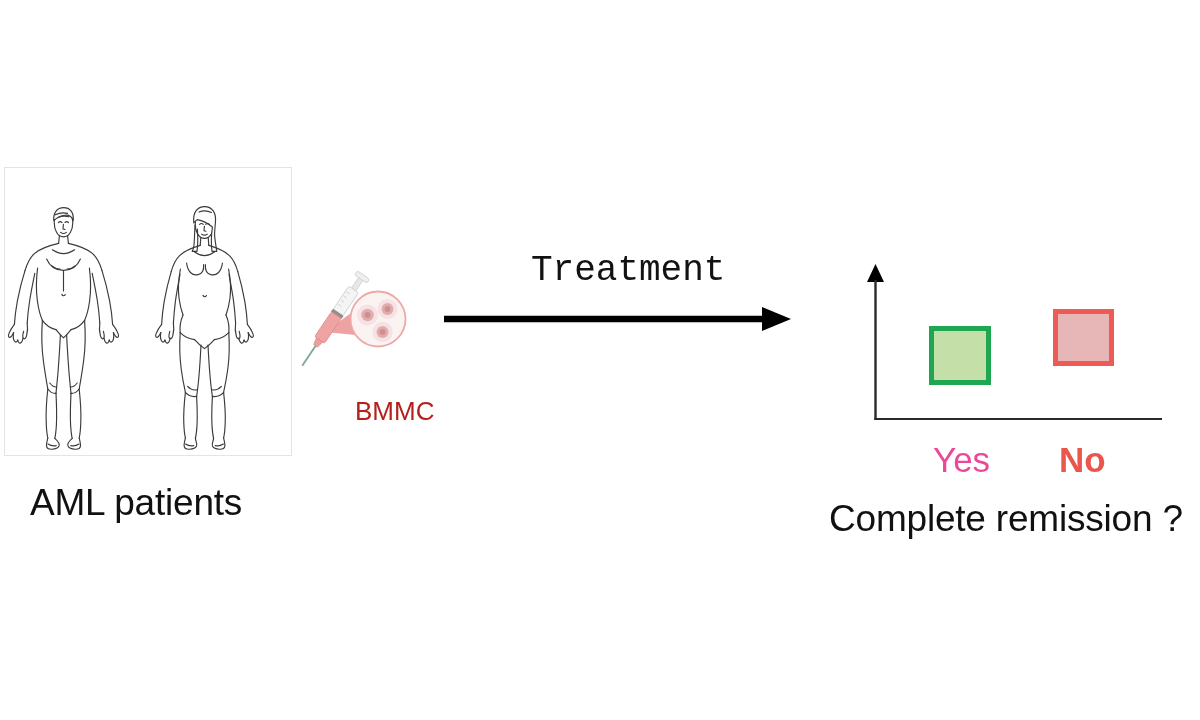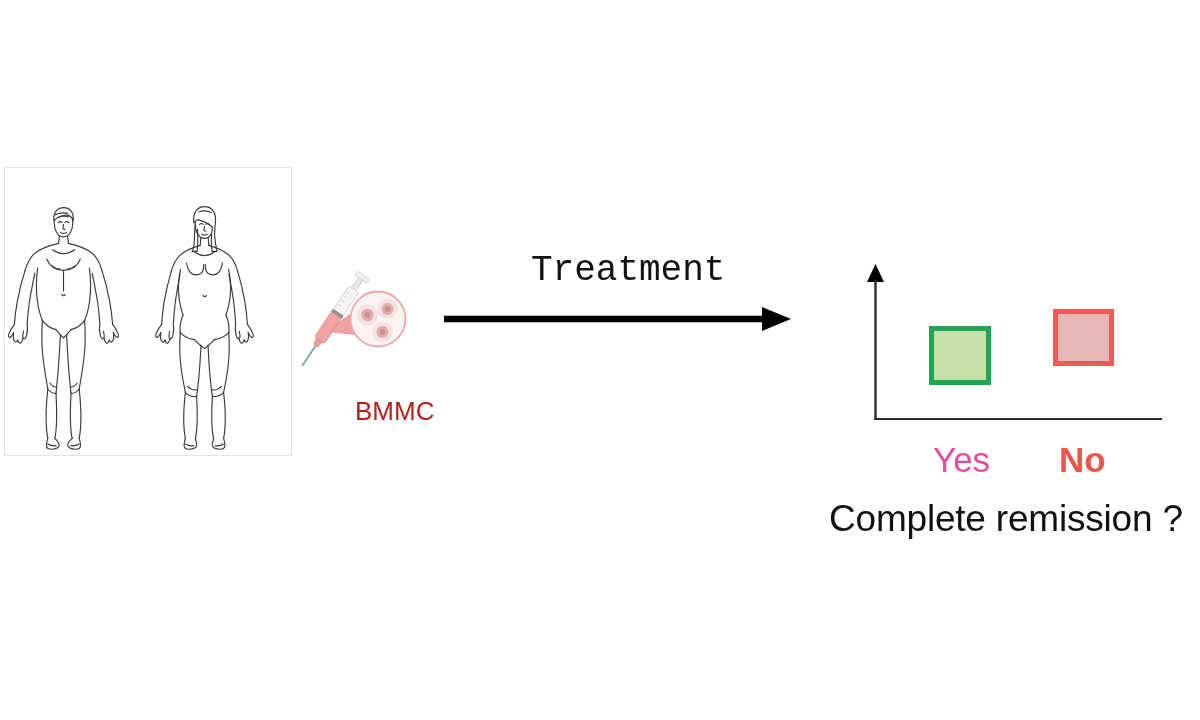--- a/index.html
+++ b/index.html
@@ -303,20 +303,21 @@
           <path d="M217.4 219.4 C214.6 222.4 211.4 223.4 208.2 222.8"></path>
           <path d="M219.6 225.4 C220.8 236.0 221.6 247.0 221.2 256.0 C221.0 262.6 220.4 267.6 219.6 271.0"></path>
           <path d="M208.4 229.4 C207.8 240.0 207.6 251.0 208.0 258.6 C208.4 264.8 209.0 268.8 209.6 271.4"></path>
           <path d="M219.6 271.0 C220.4 274.4 221.2 277.4 220.8 279.4 C220.4 281.6 218.4 282.4 215.4 282.2 C212.0 282.0 209.4 281.0 208.4 279.0 C207.6 277.2 209.2 274.4 209.6 271.4"></path>
           <path d="M219.4 277.0 C217.0 278.6 214.0 279.2 211.2 278.6"></path>
         </g>
       </g>
     </svg>
   </div>
 
+  <div class="patients-caption">AML patients</div>
 
   <div class="sample-cluster">
     <svg width="120" height="122" viewBox="0 0 120 122" xmlns="http://www.w3.org/2000/svg">
 
       <g>
         <path d="M33 70 L74 40 L74 74 Z" fill="#EE9A9A" opacity="0.92"></path>
       </g>
 
       <g transform="rotate(34 42 60)">
 

